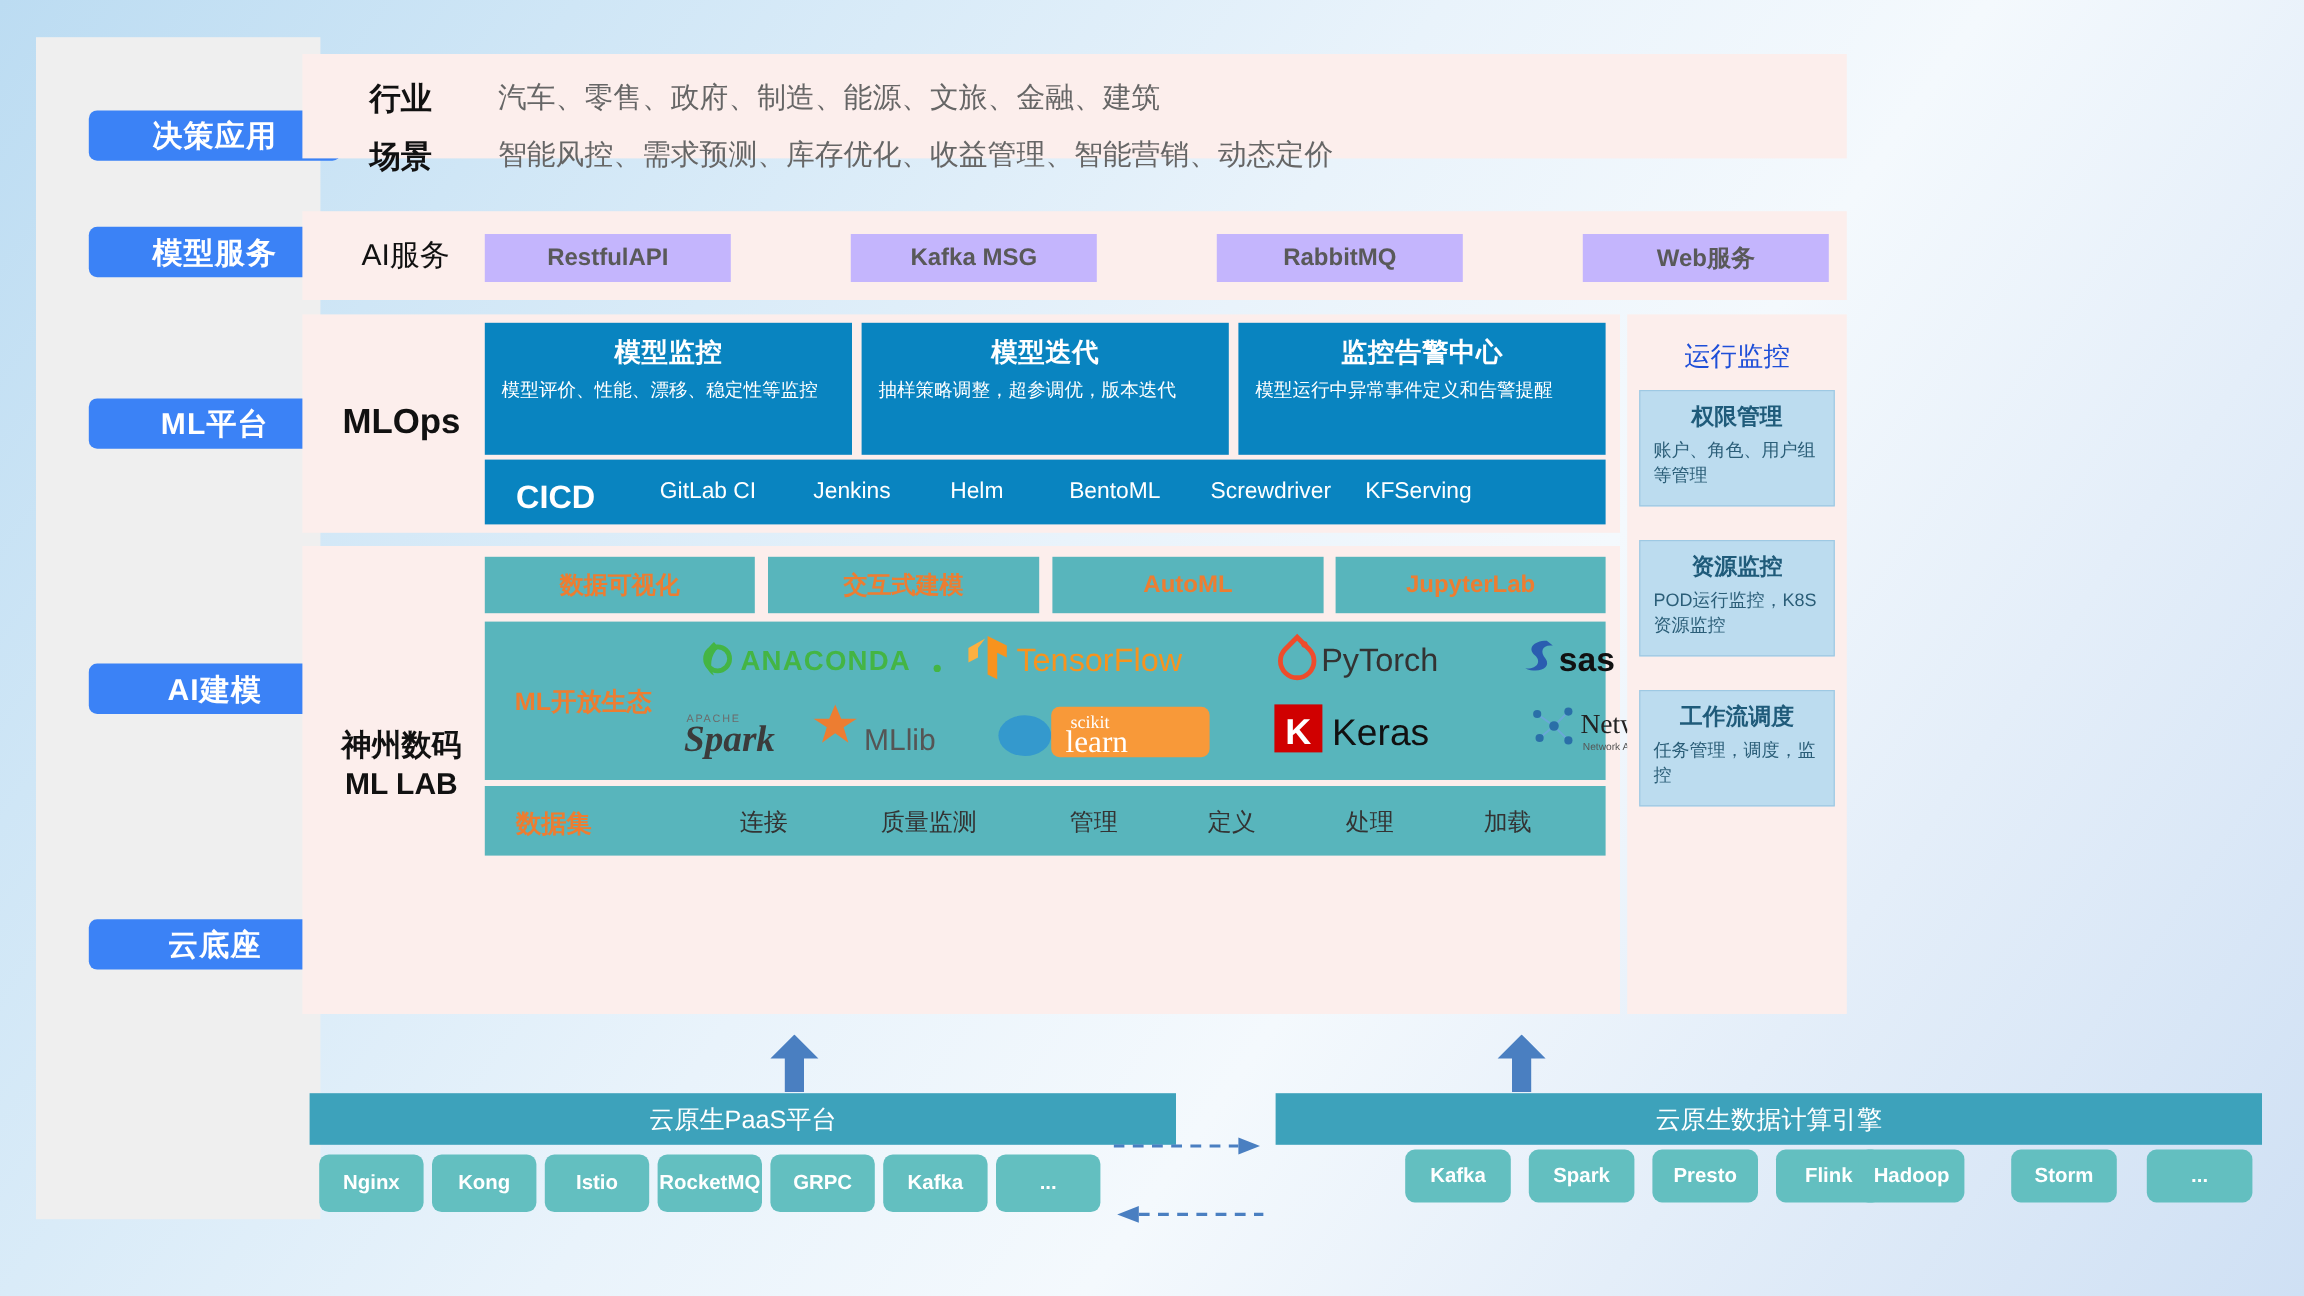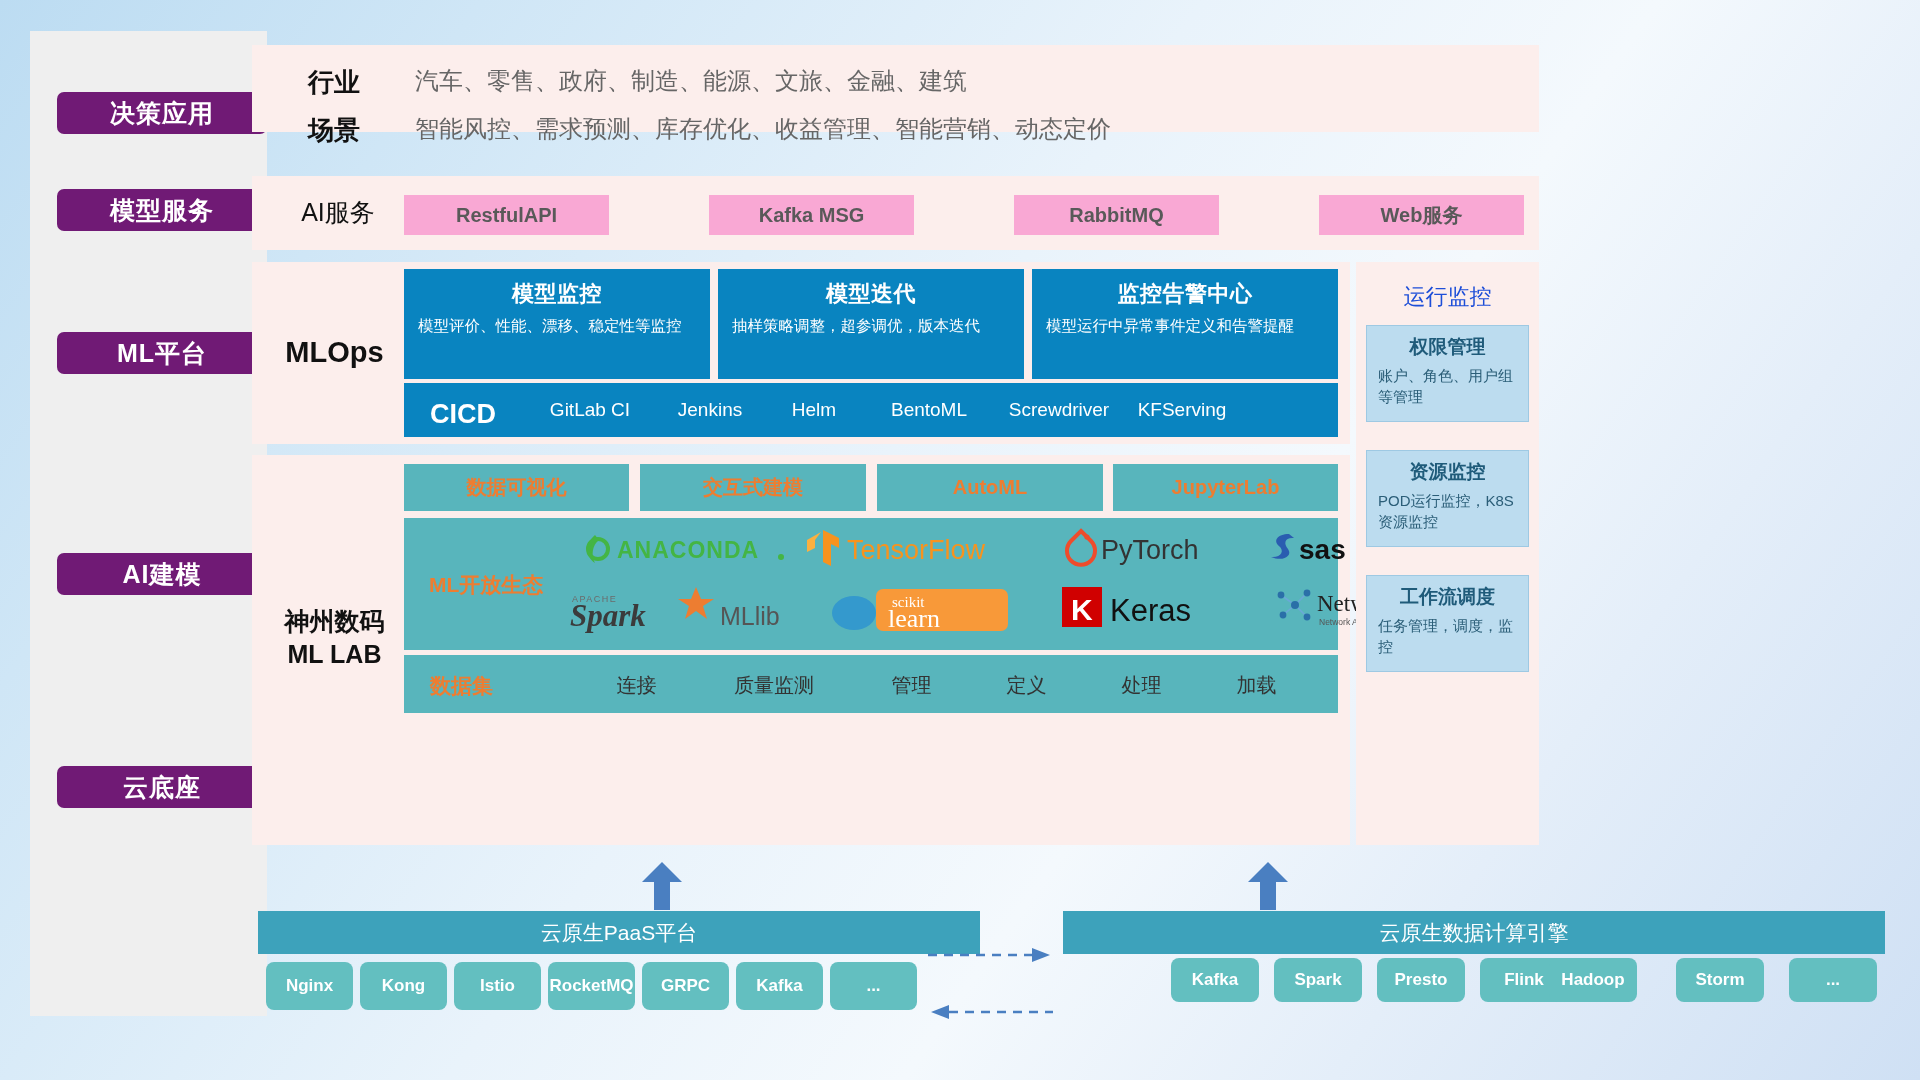--- a/index.html
+++ b/index.html
@@ -10,38 +10,38 @@
     position:relative;
   }
   #stage { position:absolute; inset:0; }
 
   
   .rail {
     position:absolute; left:30px; top:31px; width:237px; height:985px;
     background:#efefef;
   }
   .rail-btn {
-    position:absolute; left:27px; width:210px; height:42px;
-    background:#701a75; border-radius:7px;
+    position:absolute; left:44px; width:210px; height:42px;
+    background:#3b82f6; border-radius:7px;
     color:#fff; font-size:25px; font-weight:bold;
     display:flex; align-items:center; justify-content:center;
     letter-spacing:1px;
   }
 
   
   .band { position:absolute; background:#fceeec; }
 
   .rowlabel {
     position:absolute; font-weight:bold; color:#111;
     display:flex; align-items:center; justify-content:center;
     text-align:center; line-height:1.25;
   }
 
   .grey-pill {
-    position:absolute; background:#f9a8d4; color:#595959;
+    position:absolute; background:#c4b5fd; color:#595959;
     font-size:20px; font-weight:bold;
     display:flex; align-items:center; justify-content:center;
   }
 
   
   .bluecard { position:absolute; background:#0984c0; color:#fff; padding:10px 14px; }
   .bluecard .t { font-size:22px; font-weight:bold; text-align:center; margin-bottom:6px; letter-spacing:.5px;}
   .bluecard .d { font-size:15.5px; line-height:1.42; }
 
   .cicd {

